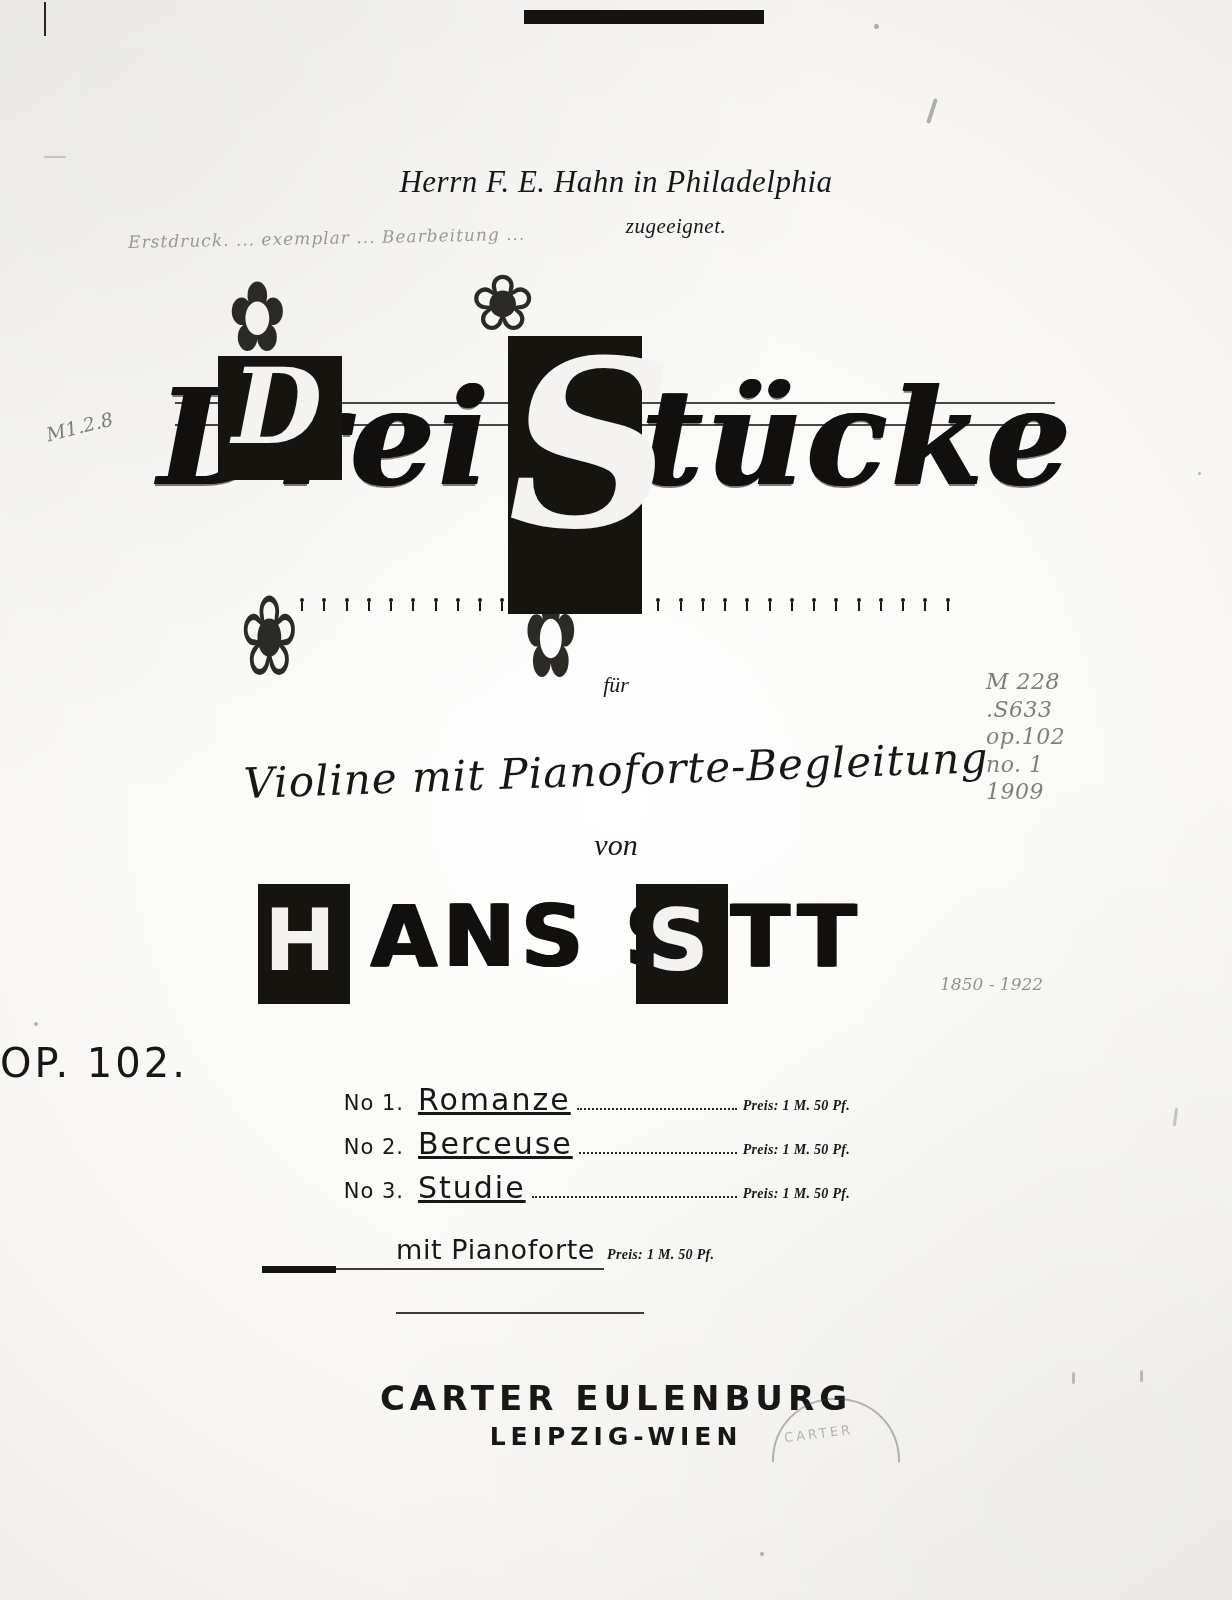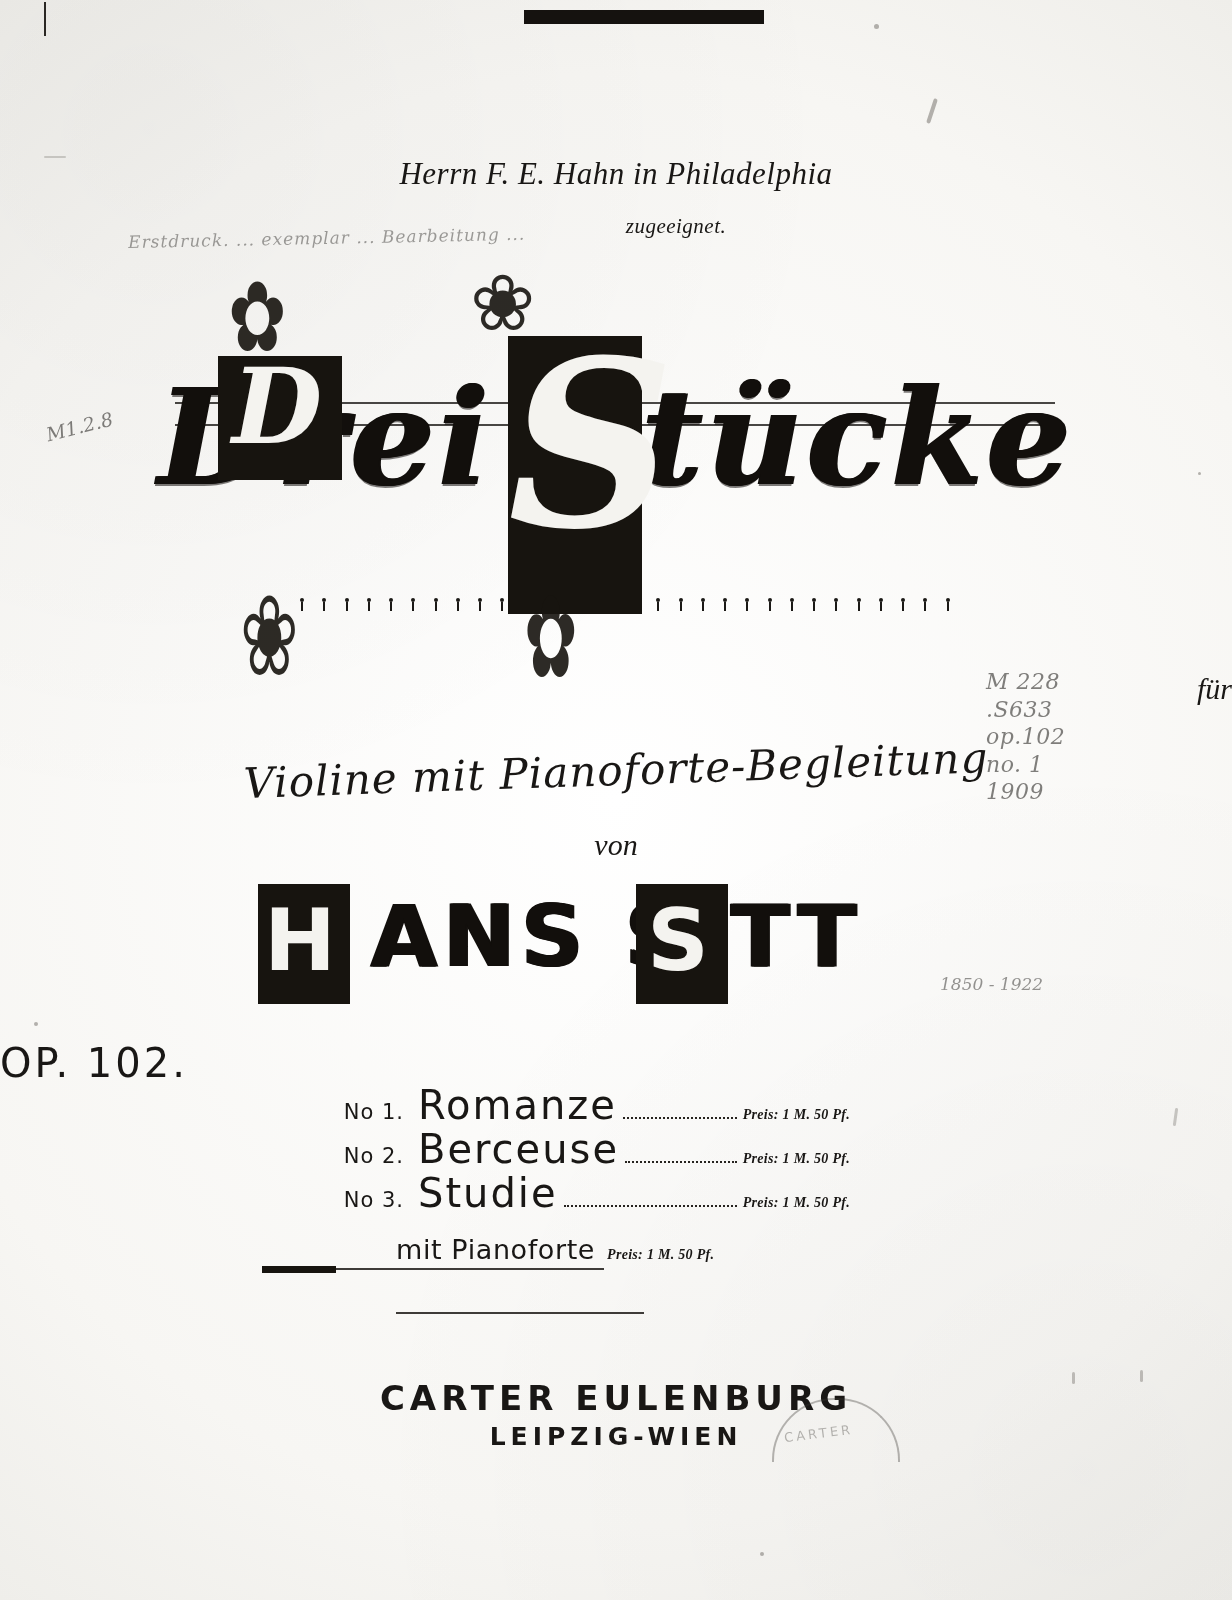--- a/index.html
+++ b/index.html
@@ -46,21 +46,21 @@
     position: absolute;
     left: 0;
     right: 0;
     text-align: center;
     font-family: "Liberation Serif", serif;
     font-style: italic;
     font-weight: 400;
     letter-spacing: .5px;
   }
   #dedication-line {
-    top: 156px;
+    top: 164px;
     font-size: 31px;
   }
   #dedication-sub {
     top: 214px;
     font-size: 21px;
     padding-left: 120px;
   }
 
   
   .hand {
@@ -194,21 +194,21 @@
   #flourish-under2 { left: 524px; top: 600px; font-size: 64px; transform: scaleY(1.8); }
 
   
   .script {
     position: absolute;
     left: 0; right: 0;
     text-align: center;
     font-family: "Liberation Serif", serif;
     font-style: italic;
   }
-  #for-label  { top: 672px; font-size: 30px; text-align: right; }
+  #for-label  { top: 672px; font-size: 22px; }
   #instrument {
     top: 746px;
     font-size: 42px;
     letter-spacing: 1px;
     transform: rotate(-2deg);
     font-family: "DejaVu Serif", serif;
   }
   #by-label   { top: 828px; font-size: 30px; }
 
   
@@ -270,23 +270,24 @@
     font-family: "DejaVu Sans", sans-serif;
   }
   .no {
     width: 74px;
     font-size: 21px;
     text-align: right;
     padding-right: 14px;
     letter-spacing: 1px;
   }
   .piece {
-    font-size: 40px;
+    font-size: 30px;
     letter-spacing: 2px;
     white-space: nowrap;
+    text-decoration: underline;
   }
   .leaders {
     flex: 1;
     border-bottom: 2px dotted #26231f;
     margin: 0 6px 8px 6px;
     height: 0;
     min-width: 28px;
   }
   .price {
     font-family: "Liberation Serif", serif;

